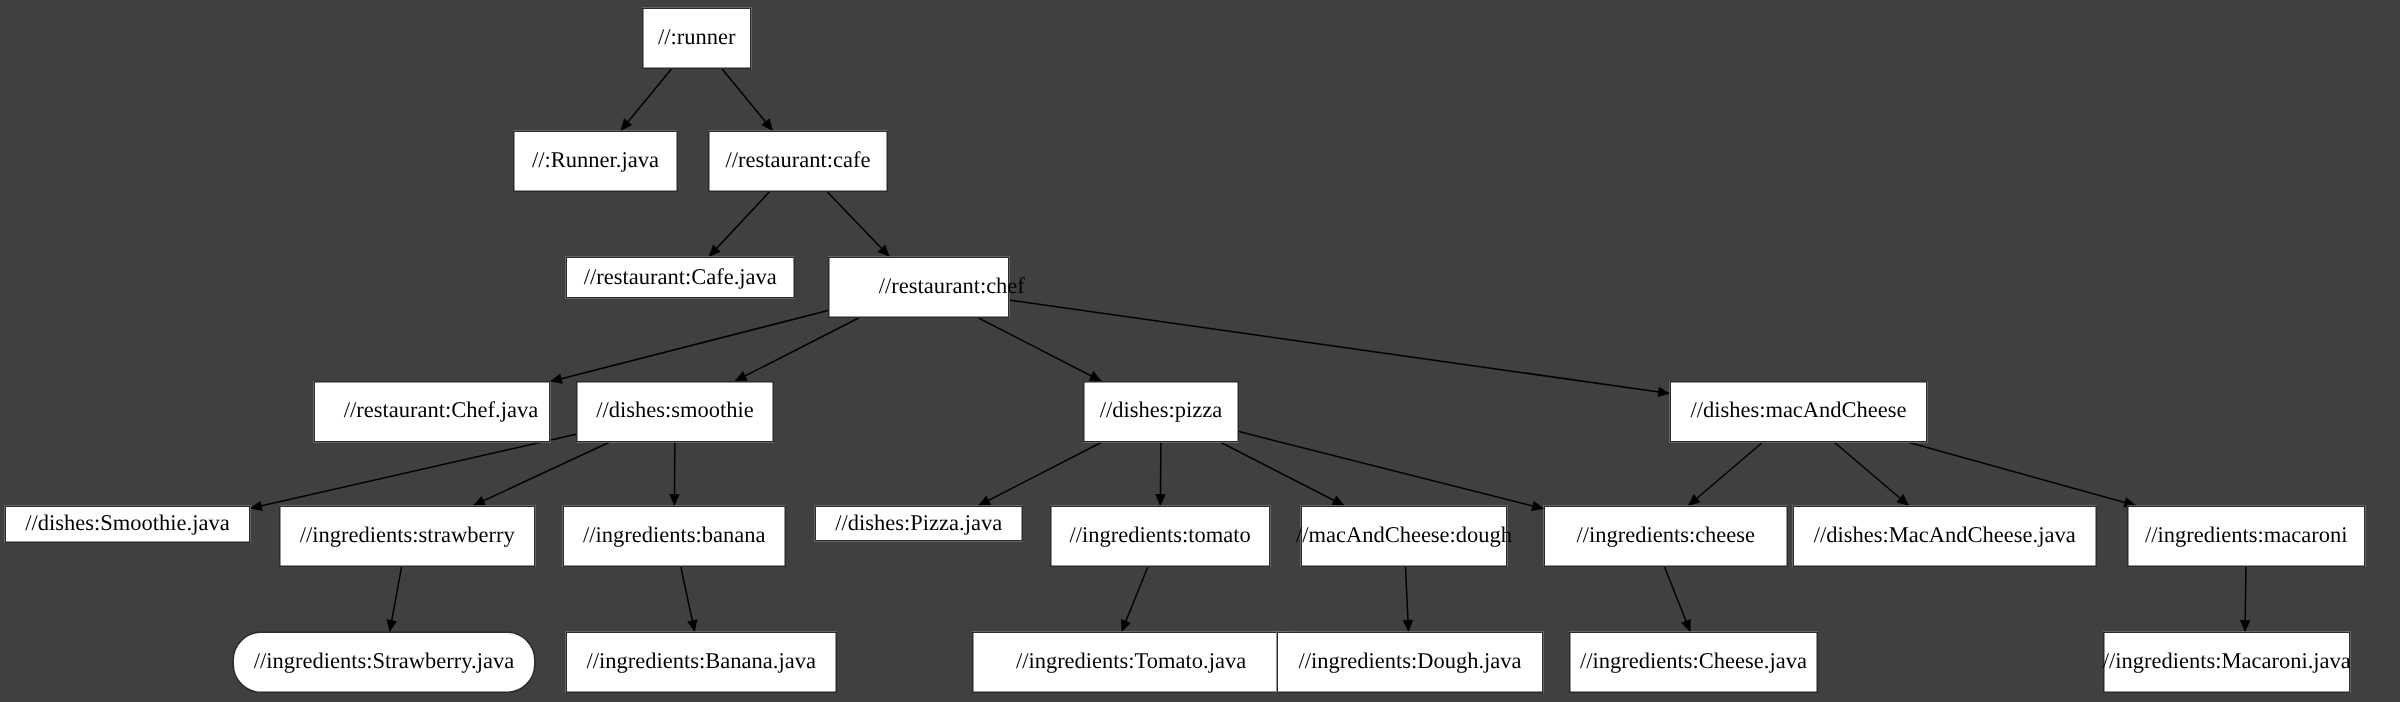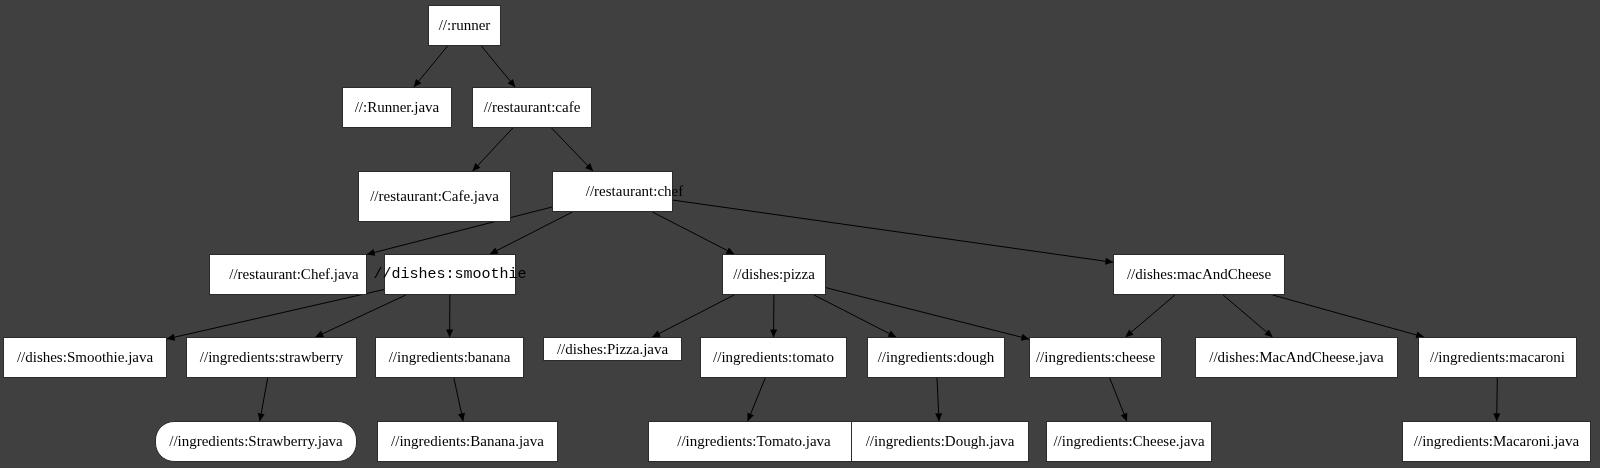--- a/index.html
+++ b/index.html
@@ -77,57 +77,57 @@
   <div id="node-layer">
       <div class="node" style="left: 428px; top: 5px; width: 73px; height: 41px; background: rgb(255, 255, 255); border-color: rgb(43, 43, 43);">
         <span>//:runner</span>
       </div>
       <div class="node" style="left: 342px; top: 87px; width: 110px; height: 41px; background: rgb(255, 255, 255); border-color: rgb(43, 43, 43);">
         <span>//:Runner.java</span>
       </div>
       <div class="node" style="left: 472px; top: 87px; width: 120px; height: 41px; background: rgb(255, 255, 255); border-color: rgb(43, 43, 43);">
         <span>//restaurant:cafe</span>
       </div>
-      <div class="node" style="left: 358px; top: 171px; width: 153px; height: 51px; background: rgb(255, 255, 255); border-color: rgb(43, 43, 43);">
+      <div class="node" style="left: 377px; top: 171px; width: 153px; height: 28px; background: rgb(255, 255, 255); border-color: rgb(43, 43, 43);">
         <span>//restaurant:Cafe.java</span>
       </div>
       <div class="node" style="left: 552px; top: 171px; width: 121px; height: 41px; background: rgb(255, 255, 255); border-color: rgb(43, 43, 43); padding-left: 44px;">
         <span>//restaurant:chef</span>
       </div>
       <div class="node" style="left: 209px; top: 254px; width: 158px; height: 41px; background: rgb(255, 255, 255); border-color: rgb(43, 43, 43); padding-left: 12px;">
         <span>//restaurant:Chef.java</span>
       </div>
-      <div class="node" style="left: 384px; top: 254px; width: 132px; height: 41px; background: rgb(255, 255, 255); border-color: rgb(43, 43, 43); font-family: Liberation Mono, monospace;">
+      <div class="node" style="left: 384px; top: 254px; width: 132px; height: 41px; background: rgb(255, 255, 255); border-color: rgb(43, 43, 43);">
         <span>//dishes:smoothie</span>
       </div>
       <div class="node" style="left: 722px; top: 254px; width: 104px; height: 41px; background: rgb(255, 255, 255); border-color: rgb(43, 43, 43);">
         <span>//dishes:pizza</span>
       </div>
       <div class="node" style="left: 1113px; top: 254px; width: 172px; height: 41px; background: rgb(255, 255, 255); border-color: rgb(43, 43, 43);">
         <span>//dishes:macAndCheese</span>
       </div>
-      <div class="node" style="left: 3px; top: 337px; width: 164px; height: 41px; background: rgb(255, 255, 255); border-color: rgb(43, 43, 43);">
+      <div class="node" style="left: 3px; top: 337px; width: 164px; height: 25px; background: rgb(255, 255, 255); border-color: rgb(43, 43, 43);">
         <span>//dishes:Smoothie.java</span>
       </div>
       <div class="node" style="left: 186px; top: 337px; width: 171px; height: 41px; background: rgb(255, 255, 255); border-color: rgb(43, 43, 43);">
         <span>//ingredients:strawberry</span>
       </div>
       <div class="node" style="left: 375px; top: 337px; width: 149px; height: 41px; background: rgb(255, 255, 255); border-color: rgb(43, 43, 43); text-align: right;">
         <span>//ingredients:banana</span>
       </div>
       <div class="node" style="left: 543px; top: 337px; width: 139px; height: 24px; background: rgb(255, 255, 255); border-color: rgb(43, 43, 43);">
         <span>//dishes:Pizza.java</span>
       </div>
       <div class="node" style="left: 700px; top: 337px; width: 147px; height: 41px; background: rgb(255, 255, 255); border-color: rgb(43, 43, 43);">
         <span>//ingredients:tomato</span>
       </div>
       <div class="node" style="left: 867px; top: 337px; width: 138px; height: 41px; background: rgb(255, 255, 255); border-color: rgb(43, 43, 43);">
-        <span>//ingredients:dough</span>
+        <span>//macAndCheese:dough</span>
       </div>
-      <div class="node" style="left: 1029px; top: 337px; width: 133px; height: 41px; background: rgb(255, 255, 255); border-color: rgb(43, 43, 43);">
+      <div class="node" style="left: 1029px; top: 337px; width: 163px; height: 41px; background: rgb(255, 255, 255); border-color: rgb(43, 43, 43);">
         <span>//ingredients:cheese</span>
       </div>
       <div class="node" style="left: 1195px; top: 337px; width: 203px; height: 41px; background: rgb(255, 255, 255); border-color: rgb(43, 43, 43);">
         <span>//dishes:MacAndCheese.java</span>
       </div>
       <div class="node" style="left: 1418px; top: 337px; width: 159px; height: 41px; background: rgb(255, 255, 255); border-color: rgb(43, 43, 43);">
         <span>//ingredients:macaroni</span>
       </div>
       <div class="node" style="left: 155px; top: 421px; width: 202px; height: 41px; background: rgb(255, 255, 255); border-color: rgb(43, 43, 43); border-radius: 19px;">
         <span>//ingredients:Strawberry.java</span>
@@ -137,17 +137,17 @@
       </div>
       <div class="node" style="left: 648px; top: 421px; width: 212px; height: 41px; background: rgb(255, 255, 255); border-color: rgb(43, 43, 43);">
         <span>//ingredients:Tomato.java</span>
       </div>
       <div class="node" style="left: 851px; top: 421px; width: 178px; height: 41px; background: rgb(255, 255, 255); border-color: rgb(43, 43, 43);">
         <span>//ingredients:Dough.java</span>
       </div>
       <div class="node" style="left: 1046px; top: 421px; width: 166px; height: 41px; background: rgb(255, 255, 255); border-color: rgb(43, 43, 43);">
         <span>//ingredients:Cheese.java</span>
       </div>
-      <div class="node" style="left: 1402px; top: 421px; width: 189px; height: 41px; background: rgb(255, 255, 255); border-color: rgb(43, 43, 43);">
+      <div class="node" style="left: 1402px; top: 421px; width: 165px; height: 41px; background: rgb(255, 255, 255); border-color: rgb(43, 43, 43);">
         <span>//ingredients:Macaroni.java</span>
       </div>
     </div>
 </div>
 
 </body></html>

